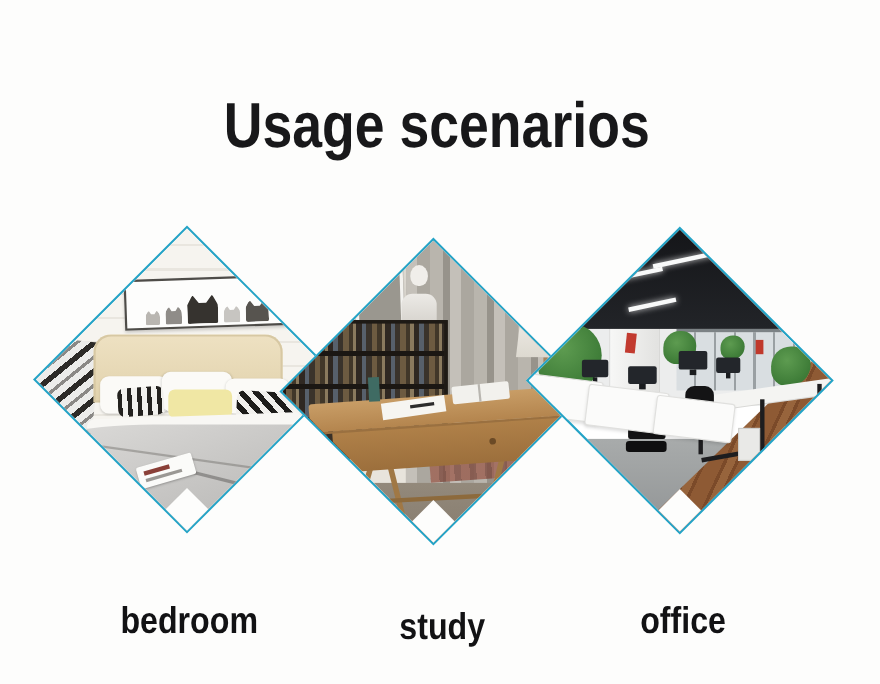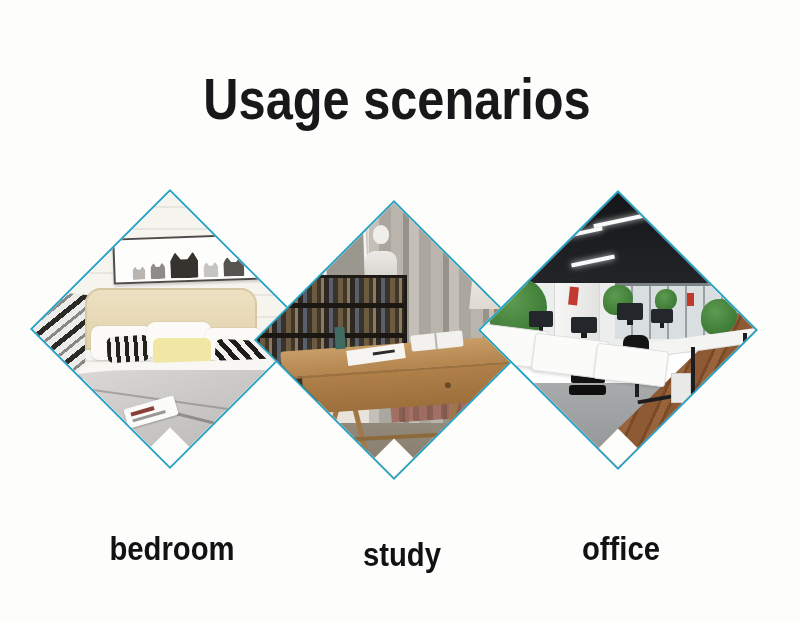--- a/index.html
+++ b/index.html
@@ -2,21 +2,21 @@
 <html style="--accent: #24a3c6; --title-color: #18181a; --label-color: #121214; --page-bg: #fdfdfc;"><head>
 <meta charset="utf-8">
 <style>
   :root{
     --accent:#24a3c6;
     --title-color:#18181a;
     --label-color:#121214;
     --page-bg:#fdfdfc;
   }
   html,body{margin:0;padding:0;background:var(--page-bg);}
-  .stage{position:relative;width:800px;height:597px;margin:0 auto;overflow:hidden;
+  .stage{position:relative;width:800px;height:597px;margin:16px auto;overflow:hidden;
          font-family:"Liberation Sans","DejaVu Sans",sans-serif;background:var(--page-bg);}
   .title{position:absolute;left:397px;top:70px;margin:0;white-space:nowrap;
          font-size:58px;font-weight:bold;line-height:1;color:var(--title-color);
          transform:translateX(-50%) scaleX(.84);transform-origin:center top;}
   .cap{position:absolute;white-space:nowrap;font-size:34px;font-weight:bold;line-height:1;
        color:var(--label-color);transform:translateX(-50%) scaleX(.86);transform-origin:center top;}
   .cap.l1{left:172px;top:531px;} .cap.l2{left:402px;top:537px;} .cap.l3{left:621px;top:531px;}
 
   .diamond{position:absolute;width:198px;height:198px;box-sizing:border-box;
            border:2px solid var(--accent);transform:rotate(45deg);overflow:hidden;background:#fff;}

